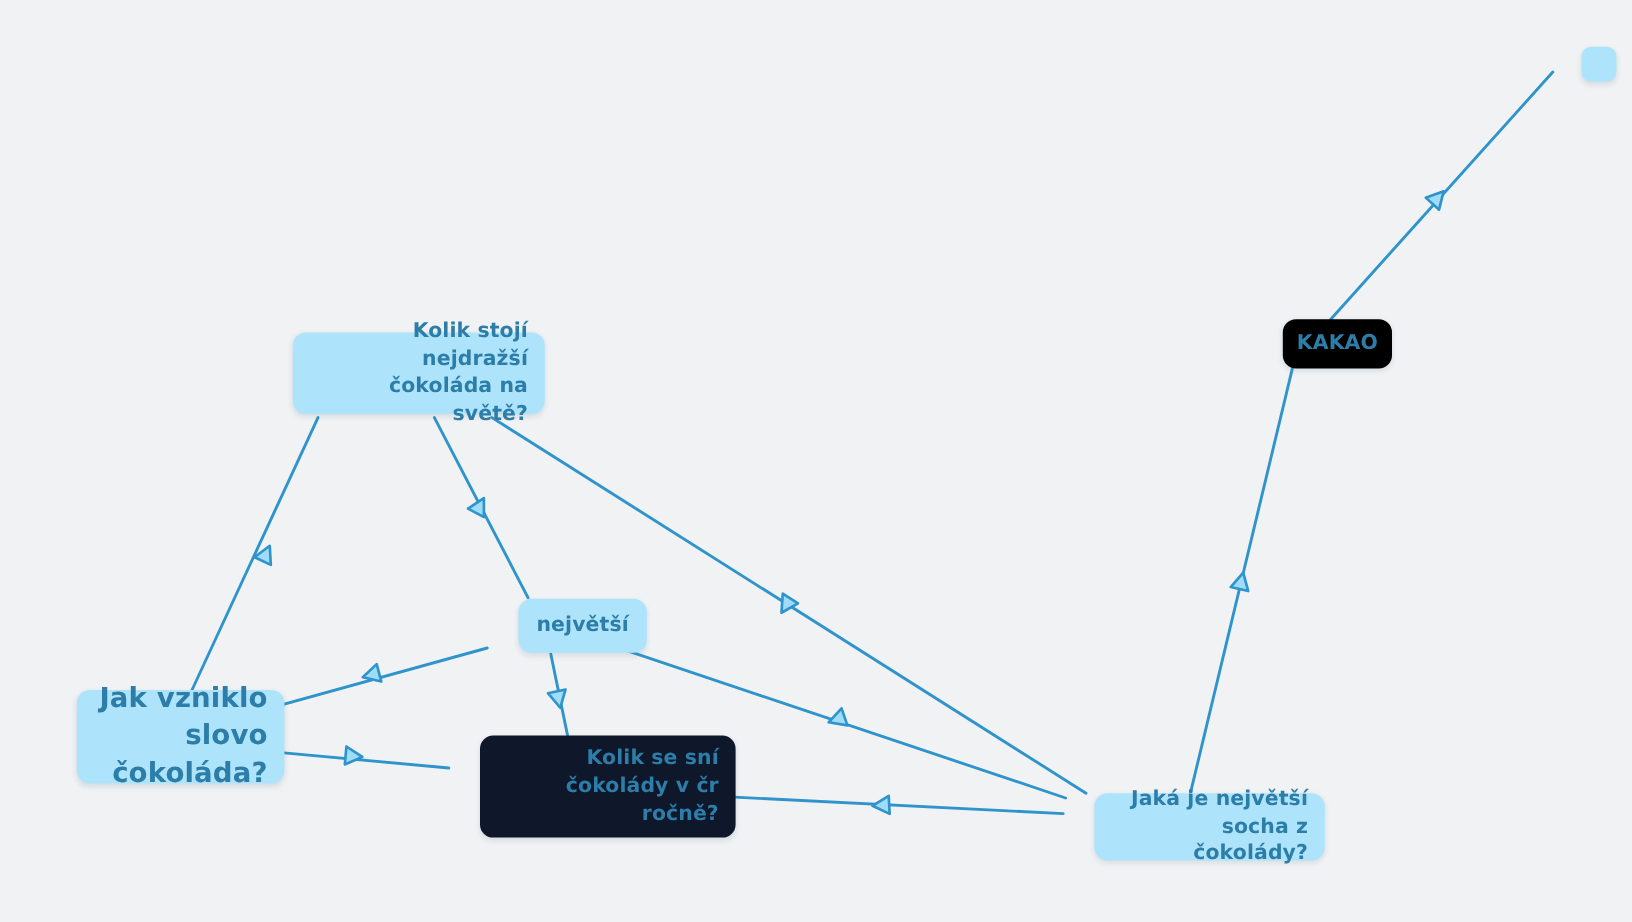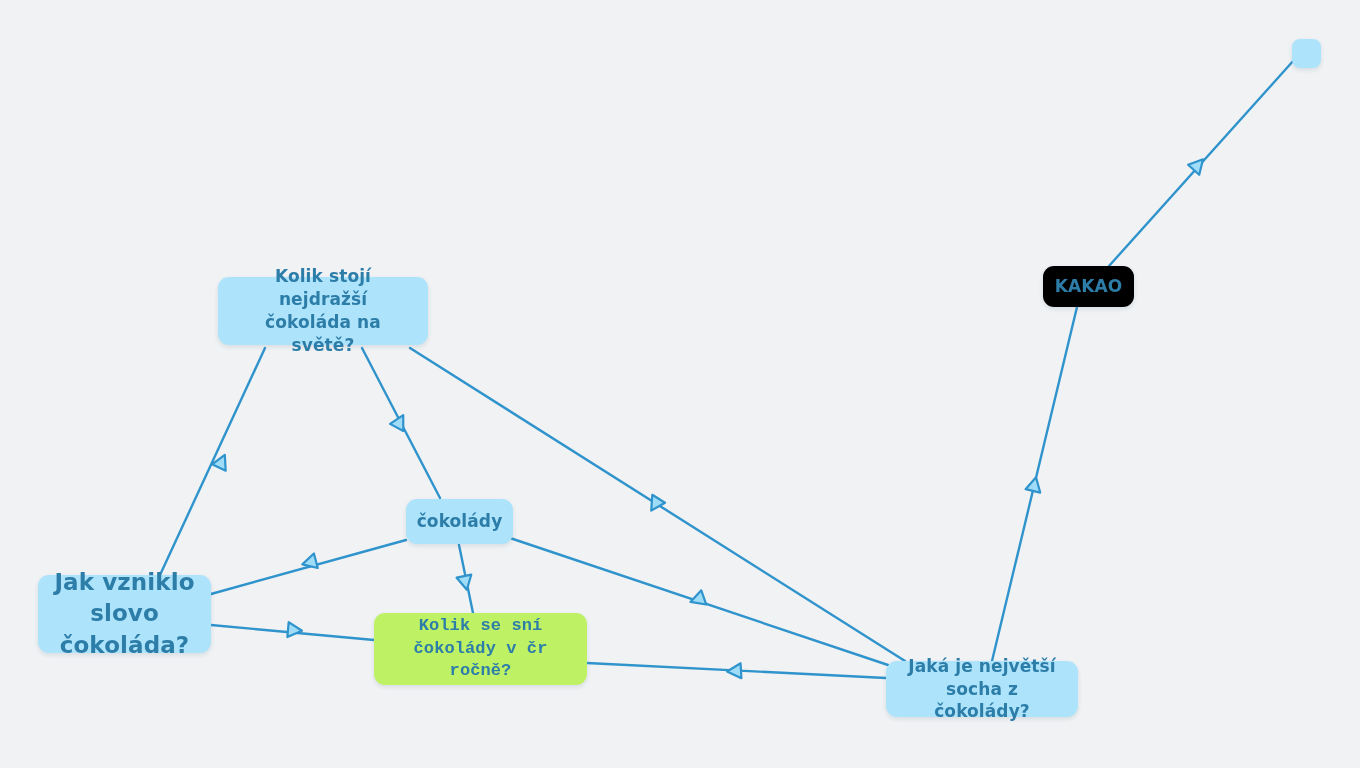--- a/index.html
+++ b/index.html
@@ -31,29 +31,30 @@
 
   .node {
     position: absolute;
     box-sizing: border-box;
     background: #aee4fb;
     color: #2d7da9;
     border-radius: 11px;
     display: flex;
     align-items: center;
     justify-content: center;
-    text-align: center;
+    text-align: right;
     font-weight: bold;
     font-size: 17px;
     line-height: 1.35;
     letter-spacing: 0.1px;
     box-shadow: 0 2px 4px rgba(80,110,130,0.16);
     padding: 6px 14px;
     white-space: pre-line;
     user-select: none;
+    margin-left: 26px;
   }
 
   .node.small {
     padding: 0;
     border-radius: 8px;
   }
 
   .node-label {
     display: block;
     white-space: pre-line;
@@ -99,25 +100,25 @@
       <g>
         <line x1="992" y1="661" x2="1077" y2="307" stroke="#2f93cc" stroke-width="2.4" stroke-linecap="round"></line>
         <path d="M 9,0 L -5,-7.5 L -5,7.5 Z" fill="#9fdcf8" stroke="#2f93cc" stroke-width="2.2" stroke-linejoin="round" transform="translate(1034,486) rotate(-77)"></path>
       </g>
       <g>
         <line x1="1109" y1="266" x2="1294" y2="60" stroke="#2f93cc" stroke-width="2.4" stroke-linecap="round"></line>
         <path d="M 9,0 L -5,-7.5 L -5,7.5 Z" fill="#9fdcf8" stroke="#2f93cc" stroke-width="2.2" stroke-linejoin="round" transform="translate(1197,166) rotate(-48)"></path>
       </g>
     </svg>
   <div id="node-layer">
-      <div class="node" style="left: 406px; top: 499px; width: 107px; height: 45px; font-size: 17px; background: rgb(174, 228, 251); color: rgb(45, 125, 169);"><span class="node-label">čokolády</span></div>
+      <div class="node" style="left: 406px; top: 499px; width: 107px; height: 45px; font-size: 17px; background: rgb(174, 228, 251); color: rgb(45, 125, 169);"><span class="node-label">největší</span></div>
       <div class="node" style="left: 218px; top: 277px; width: 210px; height: 68px; font-size: 17px; background: rgb(174, 228, 251); color: rgb(45, 125, 169);"><span class="node-label">Kolik stojí nejdražší
 čokoláda na světě?</span></div>
       <div class="node" style="left: 38px; top: 575px; width: 173px; height: 78px; font-size: 23px; background: rgb(174, 228, 251); color: rgb(45, 125, 169);"><span class="node-label">Jak vzniklo
 slovo čokoláda?</span></div>
-      <div class="node" style="left: 374px; top: 613px; width: 213px; height: 72px; font-size: 17px; background: #bef264; color: rgb(45, 125, 169); font-family: Liberation Mono, monospace;"><span class="node-label">Kolik se sní
+      <div class="node" style="left: 374px; top: 613px; width: 213px; height: 85px; font-size: 17px; background: #0f172a; color: rgb(45, 125, 169);"><span class="node-label">Kolik se sní
 čokolády v čr ročně?</span></div>
       <div class="node" style="left: 886px; top: 661px; width: 192px; height: 56px; font-size: 17px; background: rgb(174, 228, 251); color: rgb(45, 125, 169);"><span class="node-label">Jaká je největší
 socha z čokolády?</span></div>
       <div class="node" style="left: 1043px; top: 266px; width: 91px; height: 41px; font-size: 17px; background: #000000; color: rgb(45, 125, 169);"><span class="node-label">KAKAO</span></div>
       <div class="node small" style="left: 1292px; top: 39px; width: 29px; height: 29px; font-size: 17px; background: rgb(174, 228, 251); color: rgb(45, 125, 169);"><span class="node-label"></span></div>
     </div>
 </div>
 
 </body></html>

